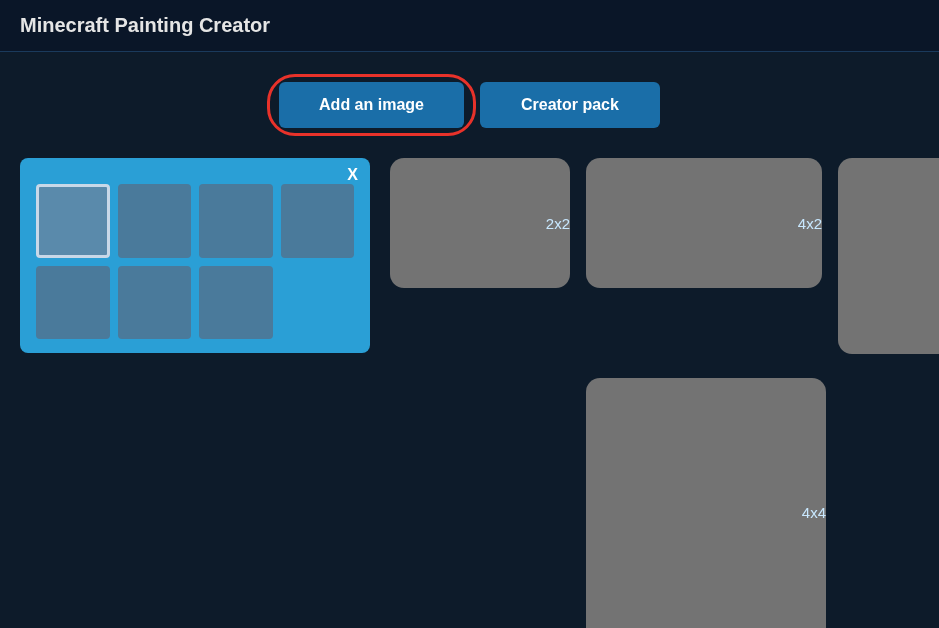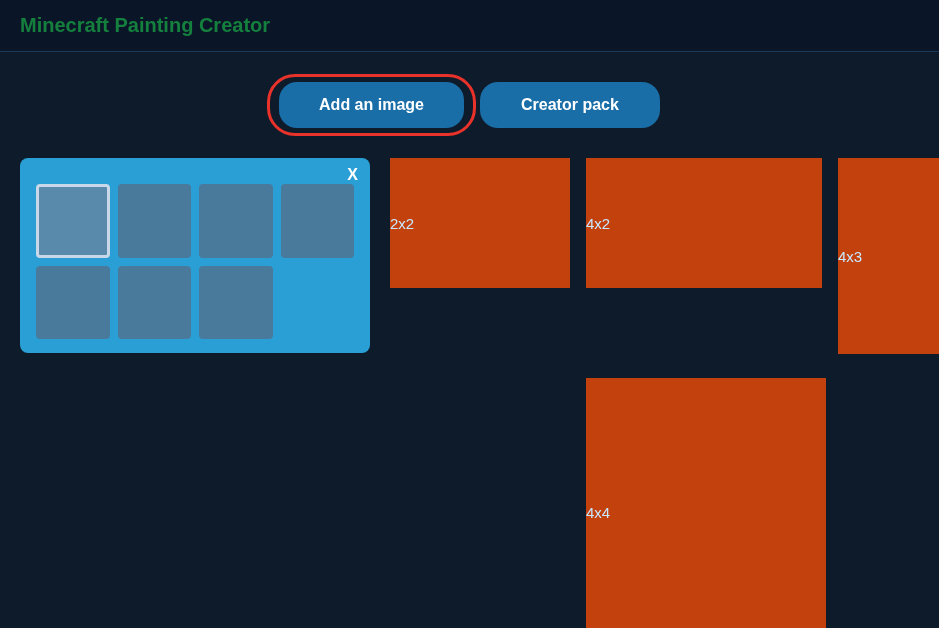--- a/index.html
+++ b/index.html
@@ -15,40 +15,40 @@
 
     #header {
       background-color: #0a1628;
       padding: 14px 20px;
       border-bottom: 1px solid #1a3a5c;
     }
 
     #header h1 {
       font-size: 20px;
       font-weight: bold;
-      color: #15803d;
+      color: #e5e5e5;
     }
 
     #main {
       padding: 30px 20px;
       position: relative;
     }
 
     #toolbar {
       display: flex;
       justify-content: center;
       gap: 16px;
       margin-bottom: 30px;
     }
 
     .toolbar-btn {
       background-color: #1a6ea8;
       color: #fff;
       border: none;
-      border-radius: 18px;
+      border-radius: 6px;
       padding: 14px 40px;
       font-size: 16px;
       font-weight: 600;
       cursor: pointer;
       min-width: 180px;
     }
 
     #add-image-btn {
       position: relative;
     }
@@ -120,25 +120,25 @@
       position: relative;
     }
 
     .row1 {
       display: flex;
       gap: 16px;
       margin-bottom: 16px;
     }
 
     .paint-card {
-      background-color: #c2410c;
-      border-radius: 0;
+      background-color: #737373;
+      border-radius: 14px;
       display: flex;
       align-items: center;
-      justify-content: flex-start;
+      justify-content: flex-end;
       font-size: 15px;
       color: #c8e8ff;
       cursor: pointer;
     }
 
     .card-2x2 {
       width: 180px;
       height: 130px;
     }
 

